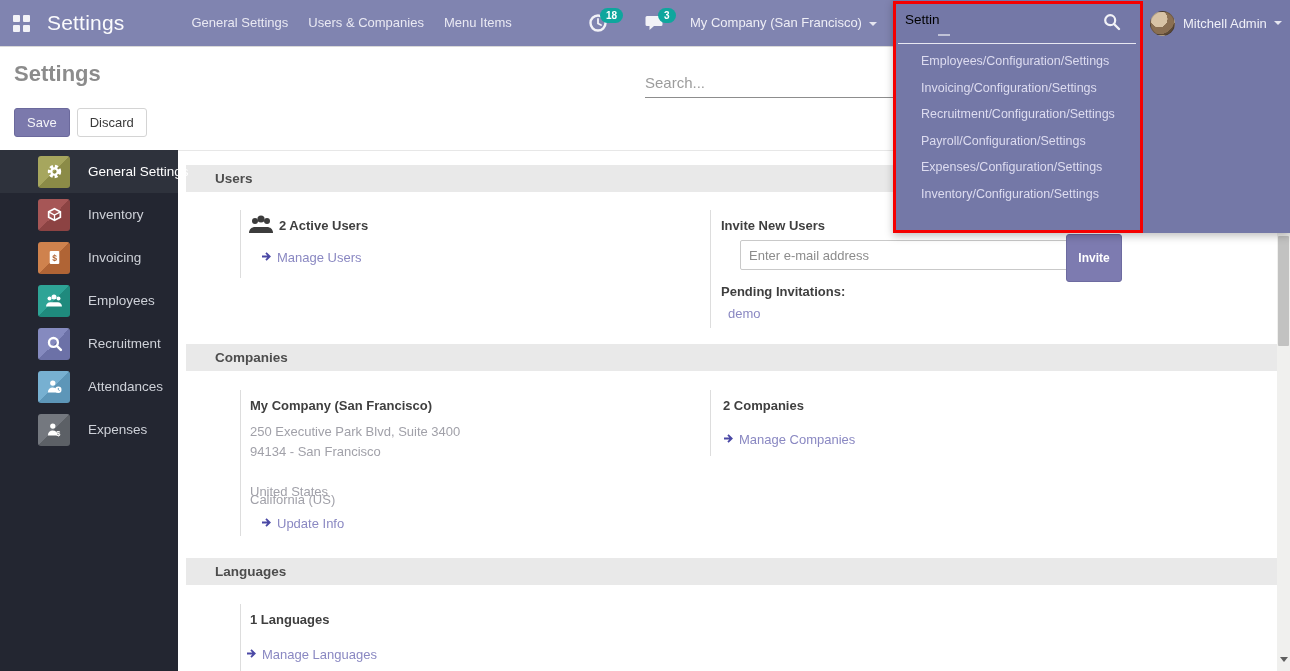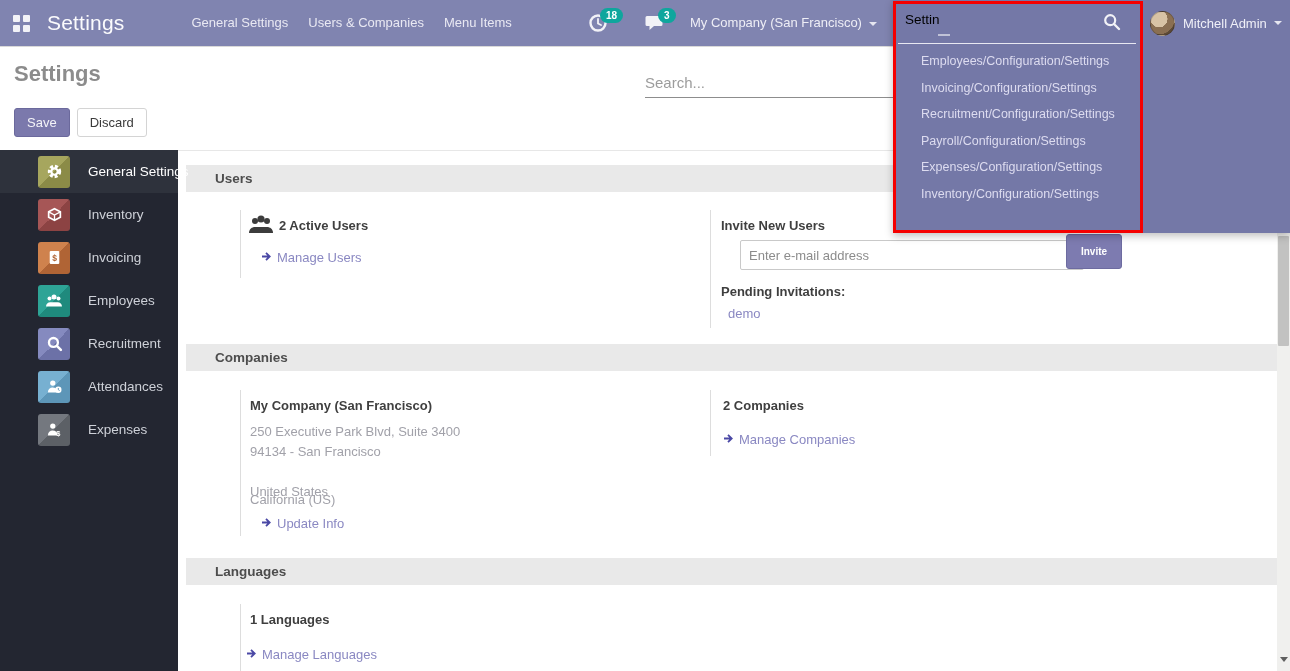--- a/index.html
+++ b/index.html
@@ -72,22 +72,22 @@
   .section-header { position:absolute; left:178px; width:1099px; height:27px; background:#e9e9e9; color:#4d4d4d;
                     font-size:13.5px; font-weight:bold; line-height:27px; padding-left:29px;margin-left:8px; }
   .bold-line { font-size:13px; font-weight:bold; color:#3f3f3f; position:absolute; }
   .muted-line { font-size:13px; color:#a1a1a9; position:absolute; }
   .v-divider { position:absolute; width:1px; background:#ddd; }
   .link { position:absolute; font-size:13px; color:#8a88c2; cursor:pointer; display:flex; align-items:center; gap:5px; }
   .link .arr { color:#4a48a5; }
   .email-input { position:absolute; left:740px; top:240px; width:344px; height:30px; border:1px solid #c9c9c9; border-radius:2px;
                  font-size:13px; color:#555; padding:0 8px; font-family:"Liberation Sans", sans-serif; }
   .email-input::placeholder { color:#8c8c8c; }
-  .invite-btn { position:absolute; left:1066px; top:234px; width:56px; height:35px; background:#7d7bb0; border:1px solid #6d6ba0;
-                border-radius:3px; color:#fff; font-size:10px; font-weight:bold; cursor:pointer; font-family:"Liberation Sans", sans-serif; }
+  .invite-btn { position:absolute; left:1066px; top:234px; width:56px; height:48px; background:#7d7bb0; border:1px solid #6d6ba0;
+                border-radius:3px; color:#fff; font-size:12px; font-weight:bold; cursor:pointer; font-family:"Liberation Sans", sans-serif; }
 
   
   .scroll-track { position:absolute; left:1277px; top:46px; width:13px; height:625px; background:#f0f0ee; z-index:1; }
   .scroll-thumb { position:absolute; left:1278px; top:236px; width:11px; height:110px; background:#c2c2c1; border-radius:1px; z-index:1; cursor:grab; }
   .scroll-down { position:absolute; left:1280px; top:657px; width:0; height:0; z-index:1; cursor:pointer;
                  border-left:4px solid transparent; border-right:4px solid transparent; border-top:5px solid #5f5f5f; }
 </style>
 </head>
 <body>
 

